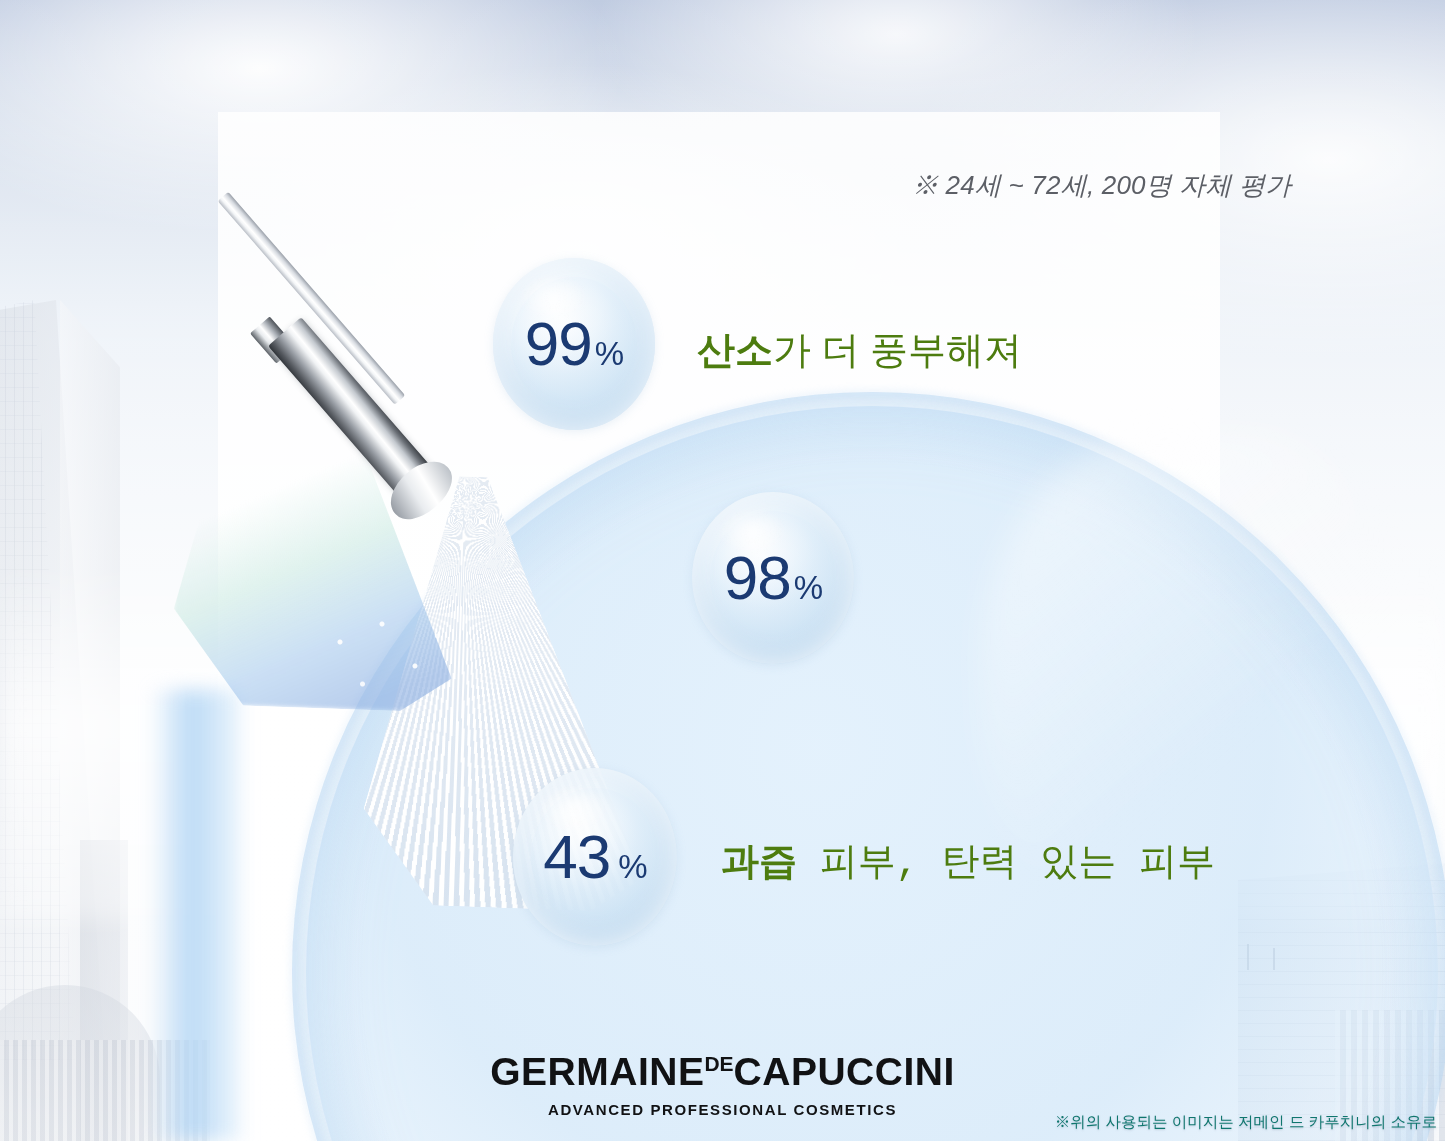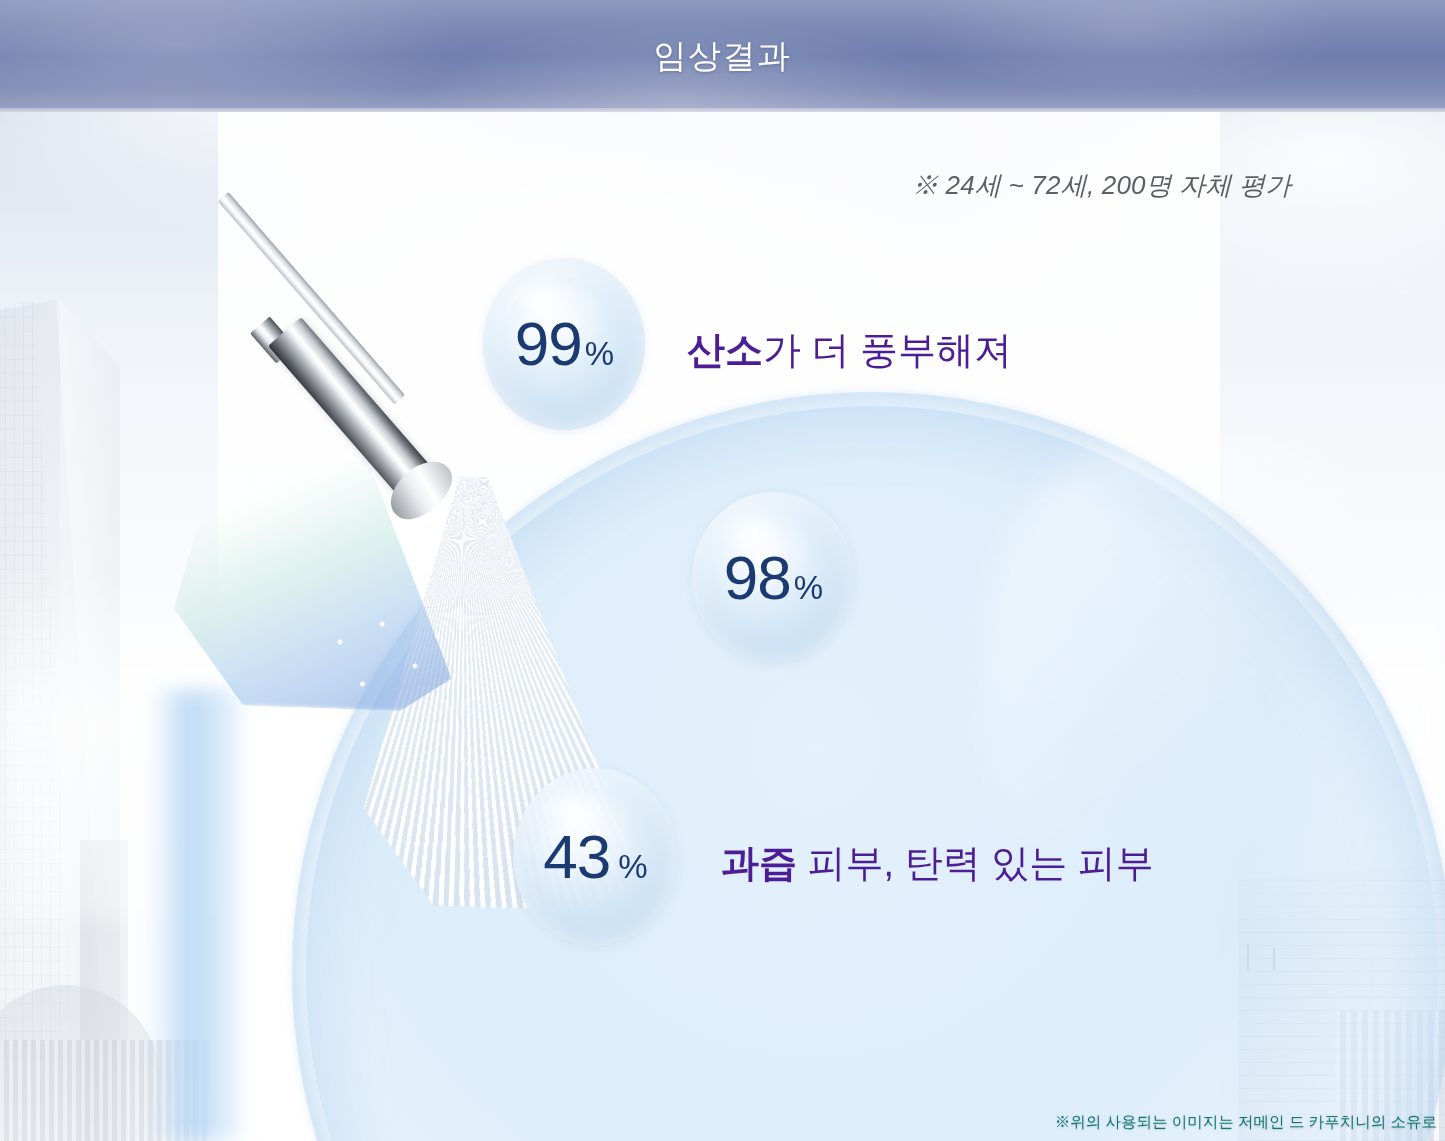--- a/index.html
+++ b/index.html
@@ -257,21 +257,21 @@
   
   .subtitle-note {
     position:absolute; left:912px; top:168px;
     font-size:26px; font-style:italic; font-weight:400;
     color:#5c5f66; letter-spacing:0.2px;
     white-space:nowrap;
   }
 
   
   .result-row { position:absolute; display:flex; align-items:center; }
-  .row-1 { left:483px; top:258px; }
+  .row-1 { left:493px; top:258px; }
   .row-2 { left:692px; top:492px; }
   .row-3 { left:513px; top:768px; }
 
   .badge {
     position:relative;
     border-radius:50%;
     display:flex; align-items:center; justify-content:center;
     flex:none;
     background:
       radial-gradient(circle at 38% 30%, rgba(255,255,255,0.92) 0%, rgba(233,243,251,0.85) 28%, rgba(209,229,245,0.92) 58%, rgba(196,221,241,0.95) 80%, rgba(219,234,248,0.9) 100%);
@@ -301,28 +301,28 @@
     font-weight:400;
     letter-spacing:-1px;
     display:flex; align-items:baseline;
   }
   .badge-num { font-size:62px; line-height:1; }
   .badge-pct { font-size:33px; line-height:1; margin-left:3px; }
   .badge-3 .badge-pct { margin-left:8px; }
 
   .result-text {
     margin-left:42px;
-    color:#4c1d95;
+    color:#4d7c0f;
     font-size:38px;
     line-height:1.42;
     white-space:nowrap;
     margin-top:13px;
   }
   .row-2 .result-text { margin-left:40px; font-size:37px; line-height:1.40; }
-  .row-3 .result-text { margin-left:44px; }
+  .row-3 .result-text { margin-left:44px;font-family:Liberation Mono, monospace; }
   .result-text b { font-weight:700; }
 
   
   .brand {
     position:absolute; left:0; right:0; top:1050px;
     text-align:center;
   }
   .brand-name {
     color:#111214;
     font-size:39px;
@@ -369,23 +369,20 @@
   <div class="lowrise-left"></div>
 
   <div class="bldg-right-tall"></div>
   <div class="bldg-right-floors"></div>
   <div class="bldg-right-white"></div>
   <div class="antenna-a"></div>
   <div class="antenna-b"></div>
 
   <div class="haze-band"></div>
 
-  <div class="header-band">
-    <div class="header-title">임상결과</div>
-  </div>
 
   <div class="content-panel"></div>
   <div class="left-glow"></div>
 
   <div class="globe-fill"></div>
   <div class="globe"></div>
   <div class="globe-rim"></div>
   <div class="globe-sheen"></div>
 
   <div class="brush">
@@ -429,18 +426,22 @@
       <div class="badge-value">
         <span class="badge-num">43</span>
           <span class="badge-pct">%</span>
       </div>
     </div>
     <div class="result-text">
       <div><b>과즙</b><span> 피부, 탄력 있는 피부</span></div>
     </div>
   </div>
 
+  <div class="brand">
+    <div class="brand-name"><span>GERMAINE</span><span class="sup">DE</span><span>CAPUCCINI</span></div>
+    <div class="brand-tag">ADVANCED PROFESSIONAL COSMETICS</div>
+  </div>
 
   <div class="copyright">
     <div>※위의 사용되는 이미지는 저메인 드 카푸치니의 소유로</div>
   </div>
 
 </div>
 
 </body></html>

